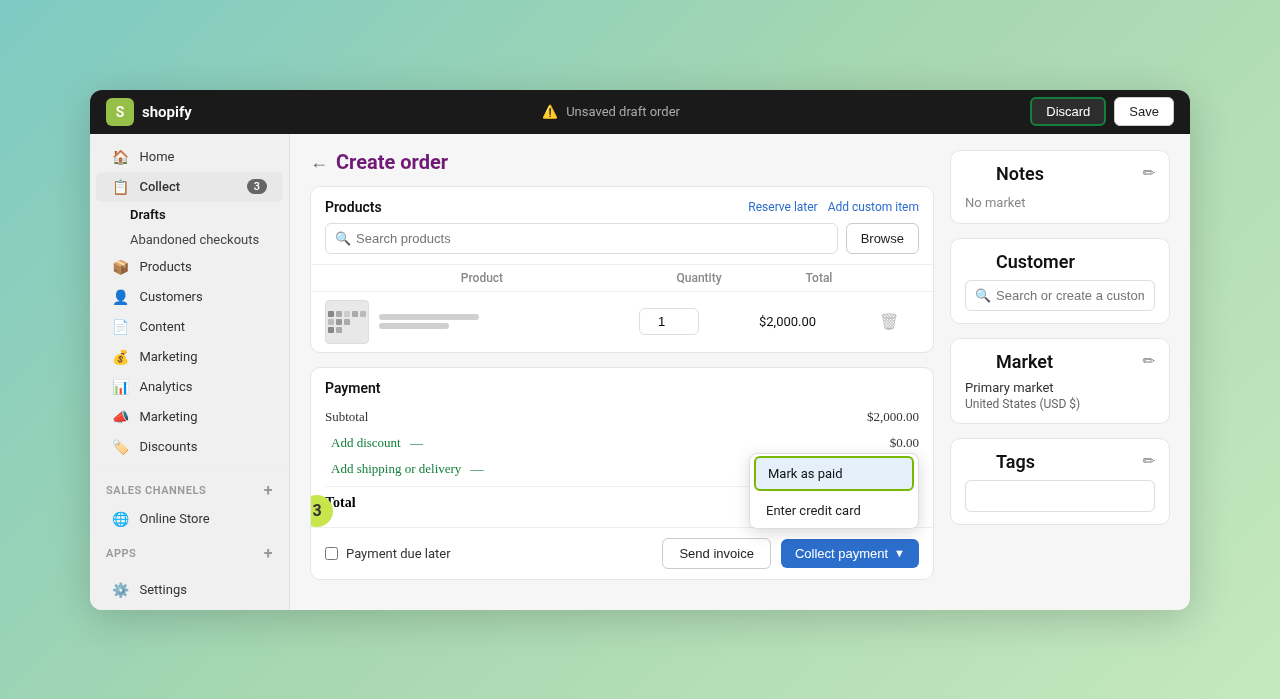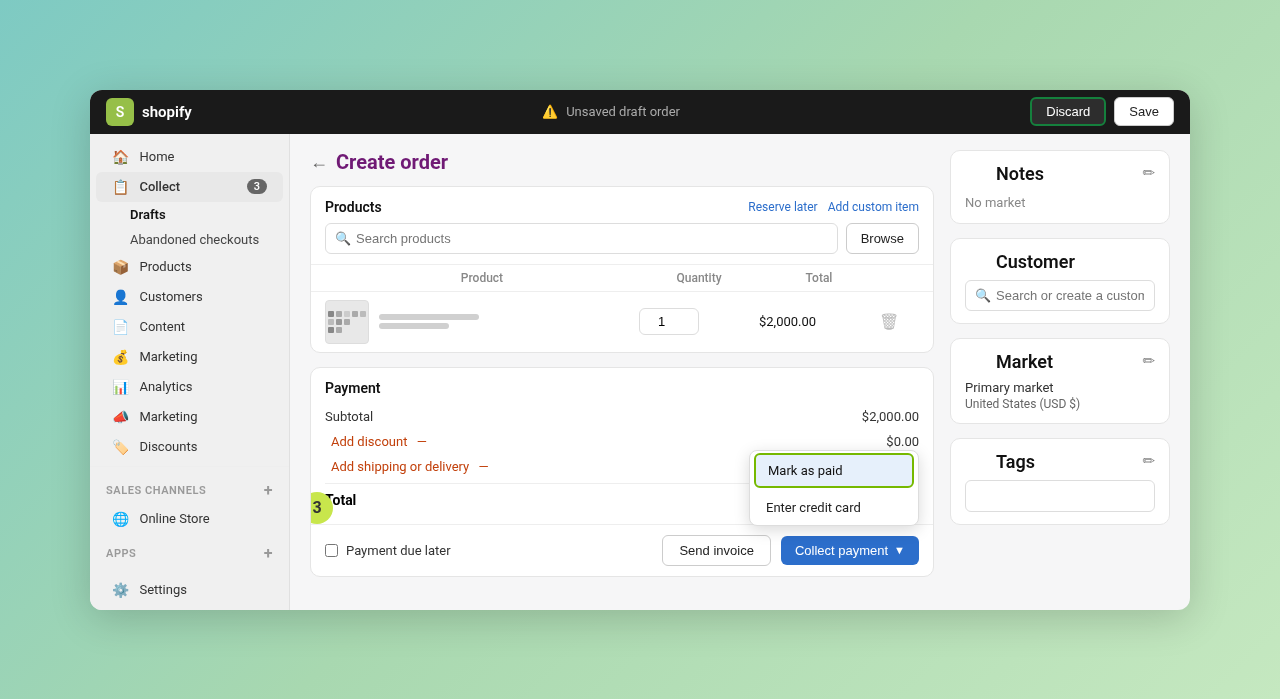--- a/index.html
+++ b/index.html
@@ -295,31 +295,32 @@
     .delete-btn {
       background: none;
       border: none;
       color: #bbb;
       cursor: pointer;
       font-size: 16px;
     }
     
     .payment-rows {
       padding: 0 14px 12px;
+      font-family: Liberation Serif, serif;
     }
     .payment-row {
       display: flex;
       justify-content: space-between;
       align-items: center;
       padding: 5px 0;
       font-size: 13px;
     }
     .payment-row .label { color: #333; }
     .payment-row .label.link { color: #2c6ecb; cursor: pointer; }
-    .payment-row .label.link span { margin-left: 6px; color: #c2410c; }
+    .payment-row .label.link span { margin-left: 6px; color: #15803d; }
     .payment-row .amount { color: #333; }
     .payment-row .estimated {
       display: flex;
       align-items: center;
       gap: 4px;
     }
     .info-icon {
       width: 14px;
       height: 14px;
       border-radius: 50%;

